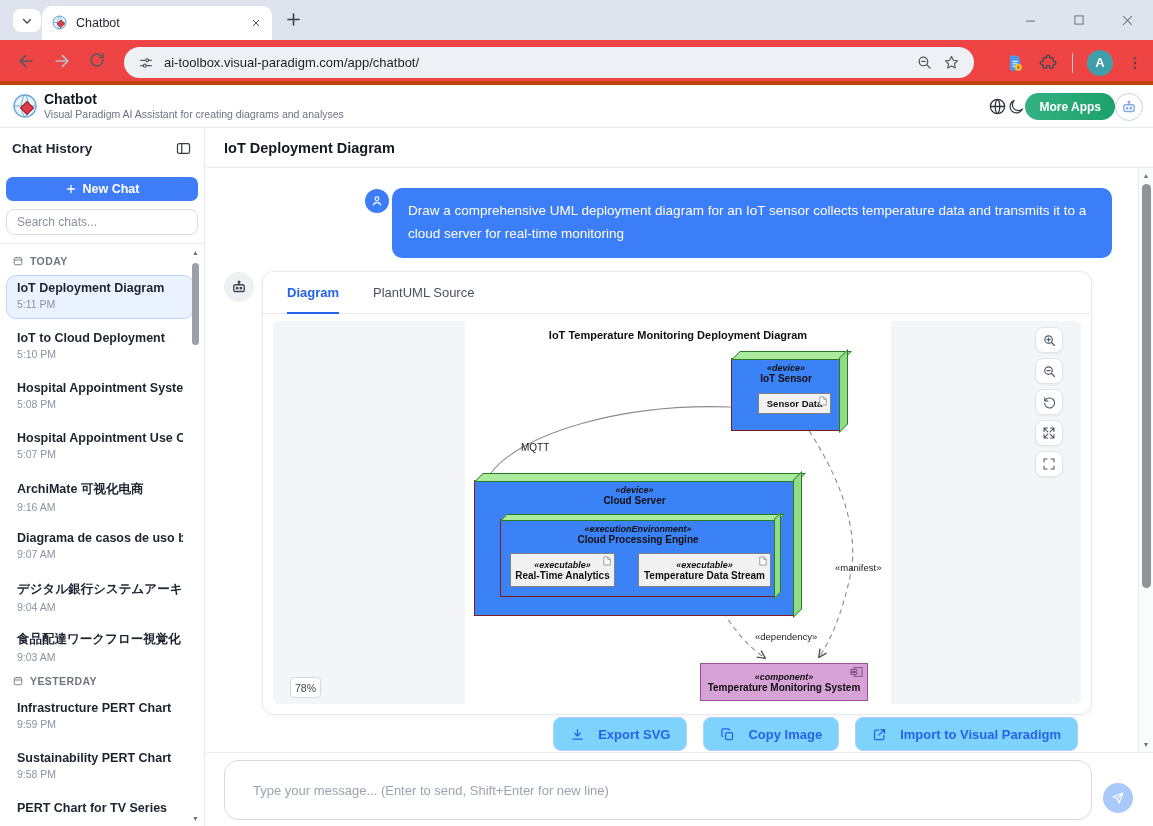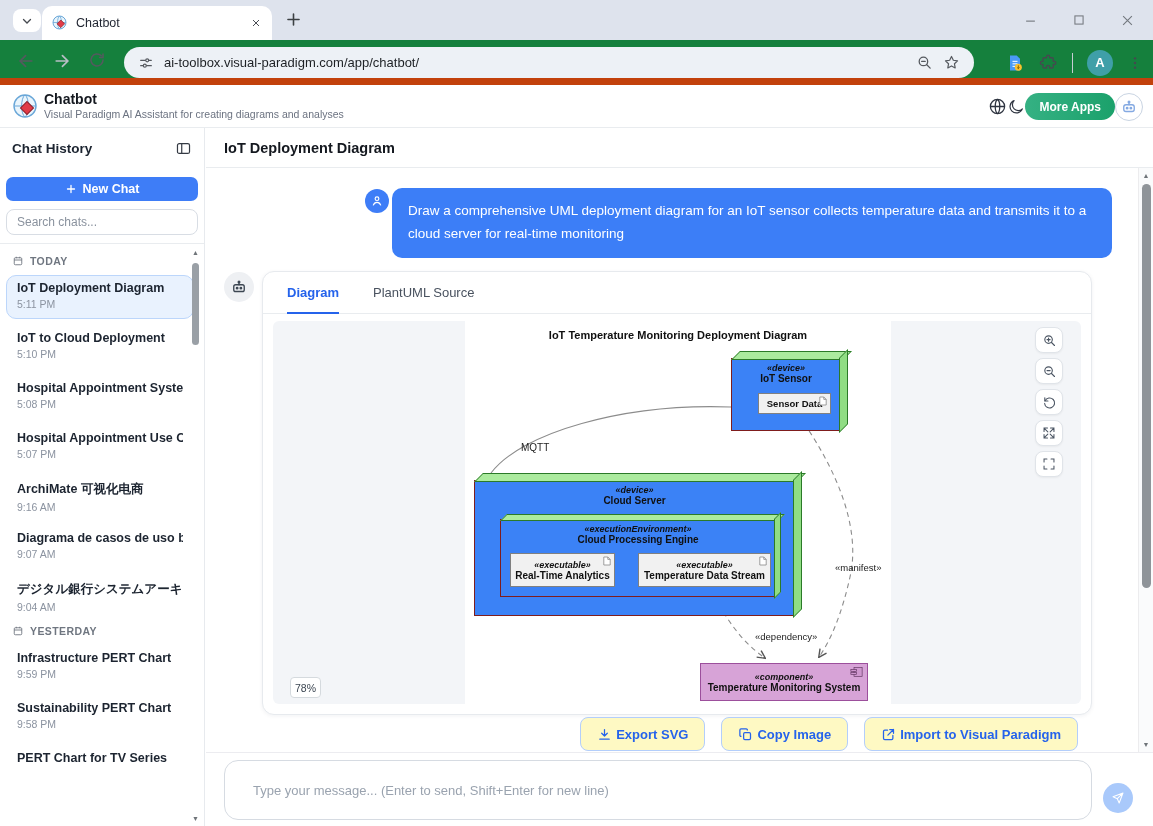--- a/index.html
+++ b/index.html
@@ -11,21 +11,21 @@
   .titlebar { position:absolute; left:0; top:0; width:1153px; height:40px; background:#dee3ed; }
   .tab-search-btn { position:absolute; left:13px; top:9px; width:28px; height:23px; background:#fff; border-radius:8px; display:flex; align-items:center; justify-content:center; color:#45494f; }
   .btab { position:absolute; left:42px; top:6px; width:230px; height:34px; background:#fff; border-radius:10px 10px 0 0; display:flex; align-items:center; gap:8px; padding:0 10px; }
   .btab-title { flex:1; font-size:12.5px; color:#1f2430; }
   .btab-close { color:#4a4e55; display:flex; }
   .newtab-btn { position:absolute; left:284px; top:10px; color:#3c4043; display:flex; }
   .win-controls { position:absolute; right:18px; top:0; height:40px; display:flex; align-items:center; gap:34px; color:#74797f; }
   .win-controls span { display:flex; }
 
   
-  .toolbar { position:absolute; left:0; top:40px; width:1153px; height:45px; background:#15803d; border-bottom:7px solid #c2410c; }
+  .toolbar { position:absolute; left:0; top:40px; width:1153px; height:45px; background:#ef4444; border-bottom:4px solid #c2410c; }
   .nav-ic { position:absolute; top:11px; color:#55595f; display:flex; }
   .omnibox { position:absolute; left:124px; top:7px; width:850px; height:31px; background:#edf1f6; border-radius:16px; display:flex; align-items:center; gap:10px; padding:0 14px; }
   .omnibox .url { font-size:13px; color:#1d2024; flex:1; }
   .omni-ic { color:#55595f; display:flex; }
   .toolbar-right { position:absolute; right:10px; top:0; height:45px; display:flex; align-items:center; gap:14px; }
   .tb-sep { width:1px; height:20px; background:#c7ccd3; }
   .profile-avatar { width:26px; height:26px; border-radius:50%; background:#3f9fa8; color:#fff; font-size:13px; font-weight:700; display:flex; align-items:center; justify-content:center; }
 
   
   .app-header { position:absolute; left:0; top:85px; width:1153px; height:43px; background:#fff; border-bottom:1px solid #e9ecef; }
@@ -88,21 +88,21 @@
   .artifact { position:absolute; background:#f1f1f1; border:1px solid #808080; display:flex; flex-direction:column; align-items:center; justify-content:center; z-index:3; }
   .doc-ic { position:absolute; top:2px; right:3px; }
   .component-box { position:absolute; background:#d7a3d7; border:1px solid #9c4f9c; display:flex; flex-direction:column; align-items:center; justify-content:center; z-index:3; }
   .comp-ic { position:absolute; top:3px; right:4px; }
 
   .controls { position:absolute; top:6px; right:18px; display:flex; flex-direction:column; gap:5px; }
   .ctrl { width:28px; height:26px; background:#fff; border:1px solid #e0e4e9; border-radius:8px; box-shadow:0 1px 2px rgba(0,0,0,.05); display:flex; align-items:center; justify-content:center; color:#4b5563; }
   .zoom-badge { position:absolute; left:17px; bottom:6px; min-width:30px; height:21px; padding:0 4px; background:#fff; border:1px solid #d5dade; border-radius:4px; font-size:10.5px; color:#3c4652; display:flex; align-items:center; justify-content:center; }
 
   .actions { position:absolute; left:0; top:549px; width:931px; display:flex; justify-content:flex-end; gap:16px; padding-right:59px; }
-  .action-btn { height:34px; padding:0 16px; background:#fef9c3; border:1px solid #b3cefb; border-radius:8px; color:#2563eb; font-size:13px; font-weight:600; font-family:inherit; display:flex; align-items:center; gap:4px; }
+  .action-btn { height:34px; padding:0 16px; background:#7dd3fc; border:1px solid #b3cefb; border-radius:8px; color:#2563eb; font-size:13px; font-weight:600; font-family:inherit; display:flex; align-items:center; gap:13px; }
 
   .scrollbar-main { position:absolute; right:0; top:40px; bottom:74px; width:15px; background:#fafbfc; border-left:1px solid #ececee; }
   .scrollbar-main .arrow { position:absolute; left:0; width:14px; text-align:center; font-size:7px; color:#6f7479; }
   .main-thumb { position:absolute; left:3px; top:16px; width:9px; height:404px; background:#8f9499; border-radius:4.5px; }
 
   .input-bar { position:absolute; left:0; bottom:0; width:947px; height:74px; background:#fff; border-top:1px solid #ececf0; }
   .msg-input { position:absolute; left:18px; top:7px; width:868px; height:60px; border:1px solid #d6dbe2; border-radius:14px; padding:0 28px; font-size:13px; color:#333; font-family:inherit; outline:none; }
   .msg-input::placeholder { color:#9aa3af; }
   .send-btn { position:absolute; left:897px; top:30px; width:30px; height:30px; border:none; border-radius:50%; background:#a9c9fb; color:#fff; display:flex; align-items:center; justify-content:center; }
 
@@ -310,20 +310,24 @@
         <div class="sb-item-title">ArchiMate 可视化电商</div>
         <div class="sb-item-time">9:16 AM</div>
       </div>
       <div class="sb-item">
         <div class="sb-item-title">Diagrama de casos de uso bi...</div>
         <div class="sb-item-time">9:07 AM</div>
       </div>
       <div class="sb-item">
         <div class="sb-item-title">デジタル銀行システムアーキ...</div>
         <div class="sb-item-time">9:04 AM</div>
+      </div>
+      <div class="sb-item">
+        <div class="sb-item-title">食品配達ワークフロー視覚化</div>
+        <div class="sb-item-time">9:03 AM</div>
       </div>
       <div class="sb-section later">
         <span style="display:flex">
             <svg width="12" height="12" viewBox="0 0 24 24" fill="none" stroke="currentColor" stroke-width="1.8">
               <rect x="4.5" y="5.5" width="15" height="14" rx="2"></rect>
               <path d="M4.5 10h15M8.5 3.5v3M15.5 3.5v3"></path>
             </svg>
           </span>
         <span>YESTERDAY</span>
       </div>

